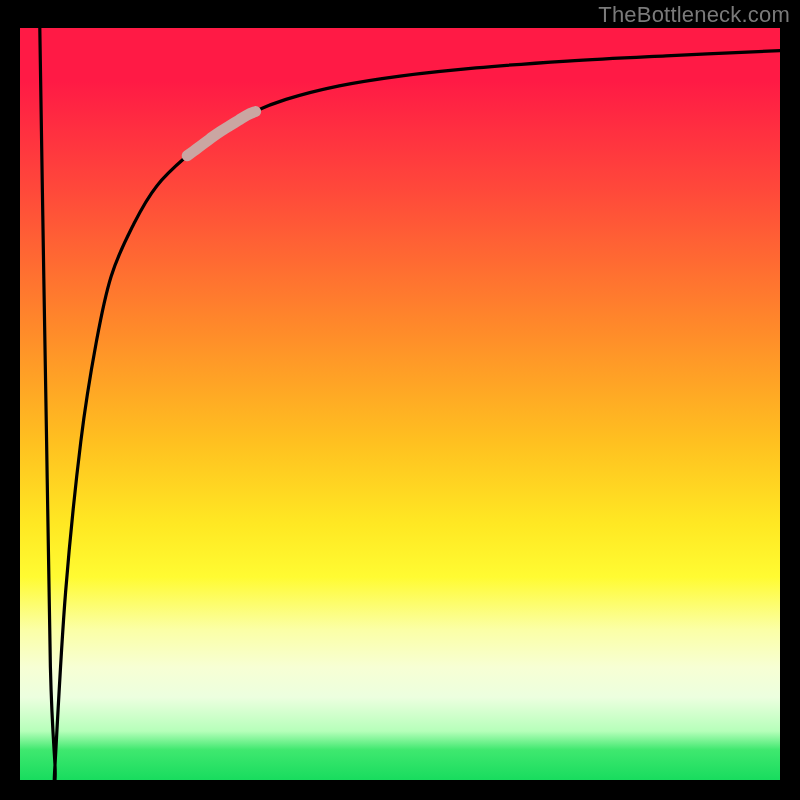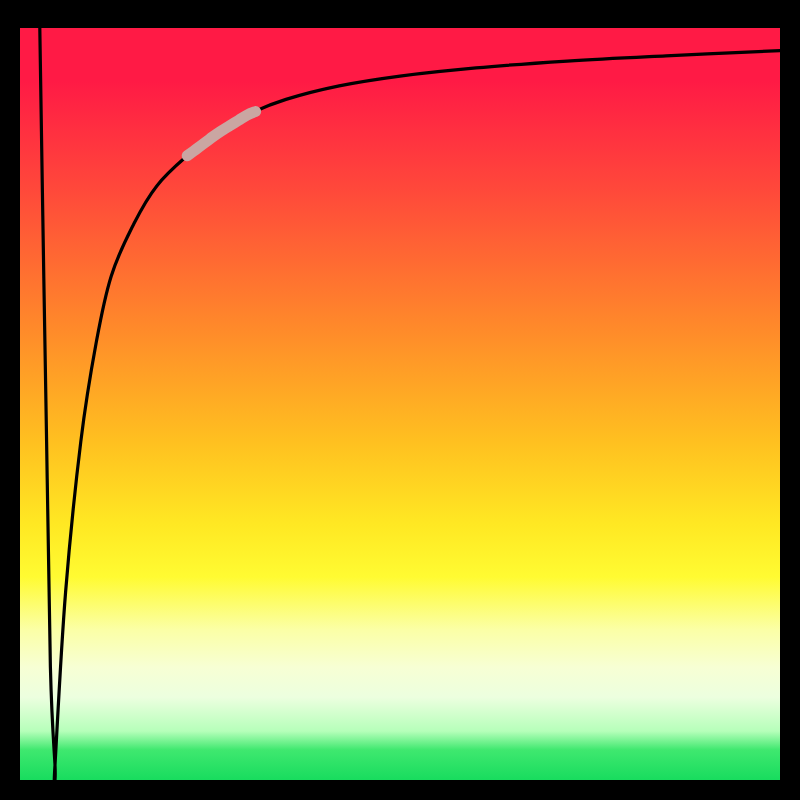--- a/index.html
+++ b/index.html
@@ -63,20 +63,21 @@
     top: 0;
     width: 100%;
     height: 100%;
   }
 </style>
 </head>
 <body>
 
 <div class="stage">
 
+  <div class="attribution">TheBottleneck.com</div>
 
   <div class="plot">
     <div class="plot-grad"></div>
 
     <svg viewBox="0 0 760 752" preserveAspectRatio="none">
       <path fill="none" stroke="#000" stroke-width="3.2" stroke-linejoin="round" stroke-linecap="round" d="M 19.8 0.0 C 20.3 33.8, 21.6 113.6, 22.8 188.0 C 24.0 262.4, 25.2 332.4, 26.6 413.6 C 28.0 494.8, 28.9 581.0, 30.4 639.2 C 31.9 697.4, 34.1 719.4, 35.0 737.0 C 35.8 754.6, 33.0 768.1, 35.0 737.0 C 36.9 705.8, 40.9 622.2, 45.6 564.0 C 50.3 505.8, 55.3 458.3, 60.8 413.6 C 66.3 368.9, 70.5 345.6, 76.0 315.8 C 81.5 286.1, 84.4 269.8, 91.2 248.2 C 98.0 226.5, 105.8 211.8, 114.0 195.5 C 122.2 179.3, 127.2 170.1, 136.8 157.9 C 146.4 145.7, 156.3 137.3, 167.2 127.8 C 178.1 118.4, 186.7 112.7, 197.6 105.3 C 208.5 97.8, 215.7 92.6, 228.0 86.5 C 240.3 80.4, 249.6 76.6, 266.0 71.4 C 282.4 66.3, 298.7 62.1, 319.2 57.9 C 339.7 53.7, 355.4 51.4, 380.0 48.1 C 404.6 44.9, 425.9 42.6, 456.0 39.9 C 486.1 37.1, 513.0 35.3, 547.2 33.1 C 581.4 30.9, 607.7 29.7, 646.0 27.8 C 684.3 25.9, 739.5 23.5, 760.0 22.6"></path>
       <path fill="none" stroke="#caa6a2" stroke-width="11" stroke-linecap="round" d="M 167.2 127.8 C 168.7 126.7, 172.7 123.8, 175.8 121.5 C 178.8 119.2, 181.2 117.4, 184.3 115.1 C 187.4 112.9, 189.8 111.0, 192.8 108.8 C 195.9 106.6, 198.3 104.9, 201.4 102.9 C 204.5 100.9, 206.9 99.5, 209.9 97.6 C 213.0 95.7, 215.4 94.3, 218.5 92.4 C 221.6 90.5, 224.0 88.7, 227.1 87.1 C 230.1 85.5, 234.1 84.1, 235.6 83.5"></path>
     </svg>
   </div>
 

